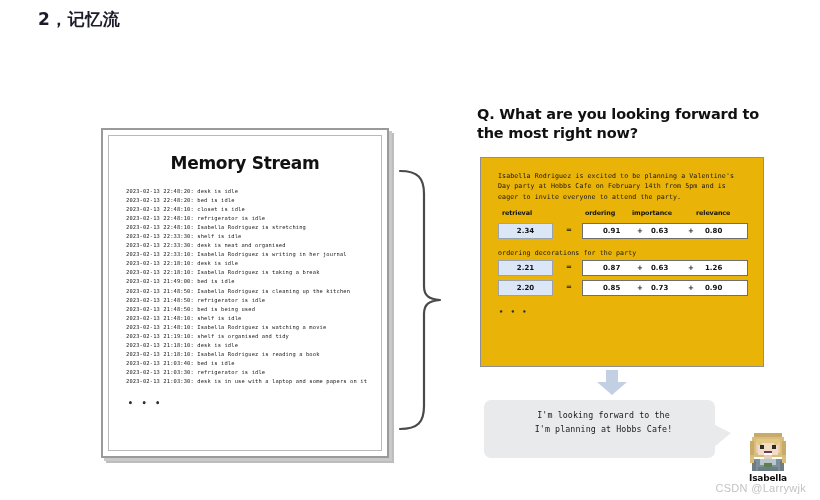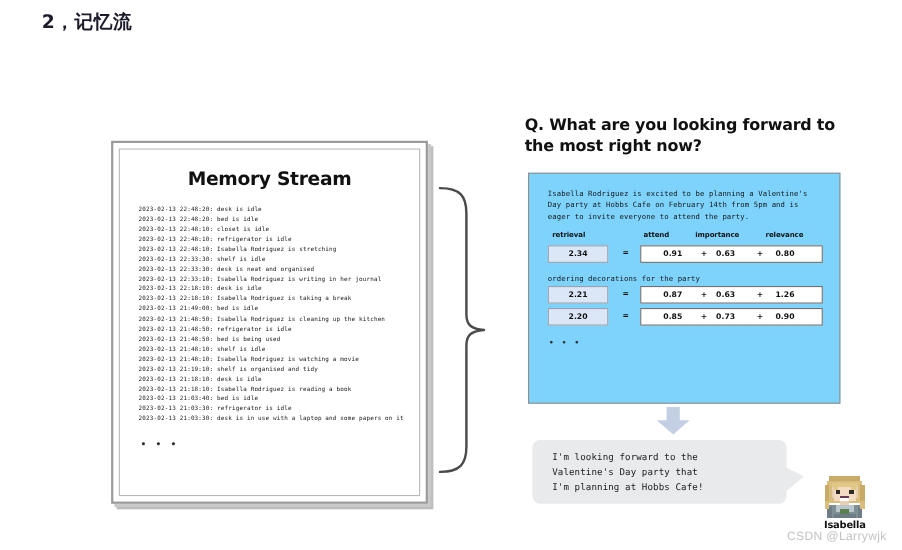--- a/index.html
+++ b/index.html
@@ -58,21 +58,21 @@
   .question{
     position:absolute;left:477px;top:105px;width:300px;
     font-family:"DejaVu Sans","Liberation Sans",sans-serif;
     font-size:14.5px;font-weight:700;line-height:19px;color:#111111;
     letter-spacing:-.2px;
   }
 
   
   .retr-card{
     position:absolute;left:480px;top:157px;width:284px;height:210px;
-    background:#7dd3fc;border:1px solid #8f8f8f;box-sizing:border-box;
+    background:#eab308;border:1px solid #8f8f8f;box-sizing:border-box;
   }
   .retr-para{
     margin:13px 0 0 17px;width:250px;
     font-family:"DejaVu Sans Mono","Liberation Mono",monospace;
     font-size:6.6px;line-height:10.4px;color:#171717;letter-spacing:.1px;
   }
   .col-head{
     position:relative;height:11px;margin:7px 0 0 0;
     font-family:"DejaVu Sans","Liberation Sans",sans-serif;
     font-size:6.4px;font-weight:700;color:#111;letter-spacing:-.1px;
@@ -126,23 +126,23 @@
 
   
   .down-arrow{position:absolute;left:596px;top:370px;width:32px;height:26px;}
 
   
   .answer-bubble{
     position:absolute;left:484px;top:400px;width:231px;height:58px;
     background:#e9eaec;border-radius:7px;box-sizing:border-box;
   }
   .answer-text{
-    margin:9px 0 0 18px;
-    font-family:"DejaVu Sans Mono","Liberation Mono",monospace;
-    font-size:8.3px;line-height:13.5px;color:#1a1a1a;letter-spacing:.1px;
+    margin:9px 0 0 8px;
+    font-family:"DejaVu Sans Mono","Liberation Mono",monospace;
+    font-size:8.3px;line-height:13.5px;color:#1a1a1a;letter-spacing:.1px;text-align:center;
   }
   .bubble-tail{
     position:absolute;left:713px;top:424px;width:18px;height:24px;
     background:#e9eaec;
     clip-path:polygon(0 0,100% 38%,0 100%);
   }
 
   
   .avatar-wrap{position:absolute;left:740px;top:429px;width:56px;height:62px;}
   .avatar-name{
@@ -203,21 +203,21 @@
   </div>
 
   <div class="question">Q. What are you looking forward to the most right now?</div>
 
   <div class="retr-card">
 
     <div class="retr-para">Isabella Rodriguez is excited to be planning a Valentine's Day party at Hobbs Cafe on February 14th from 5pm and is eager to invite everyone to attend the party.</div>
 
     <div class="col-head">
       <span class="ch-retrieval">retrieval</span>
-      <span class="ch-recency">attend</span>
+      <span class="ch-recency">ordering</span>
       <span class="ch-importance">importance</span>
       <span class="ch-relevance">relevance</span>
     </div>
 
     <div class="score-row">
       <div class="score-box">2.34</div>
       <div class="eq">=</div>
       <div class="terms-box">
         <span class="t-rec">0.91</span>
         <span class="t-p1">+</span>
@@ -259,21 +259,20 @@
 
   <div class="down-arrow">
     <svg width="32" height="26" viewBox="0 0 32 26" xmlns="http://www.w3.org/2000/svg">
       <path d="M10 0 H22 V12 H31 L16 25 L1 12 H10 Z" fill="#c3d0e4"></path>
     </svg>
   </div>
 
   <div class="bubble-tail"></div>
   <div class="answer-bubble">
     <div class="answer-text">I'm looking forward to the</div>
-    <div class="answer-text" style="margin-top:0">Valentine's Day party that</div>
     <div class="answer-text" style="margin-top:0">I'm planning at Hobbs Cafe!</div>
   </div>
 
   <div class="avatar-wrap">
     <svg width="56" height="44" viewBox="0 0 28 22" shape-rendering="crispEdges" xmlns="http://www.w3.org/2000/svg">
 
       <rect x="7" y="2" width="14" height="4" fill="#c8ab68"></rect>
       <rect x="6" y="4" width="16" height="10" fill="#d8bd7c"></rect>
       <rect x="5" y="6" width="2" height="8" fill="#c8ab68"></rect>
       <rect x="21" y="6" width="2" height="8" fill="#c8ab68"></rect>

